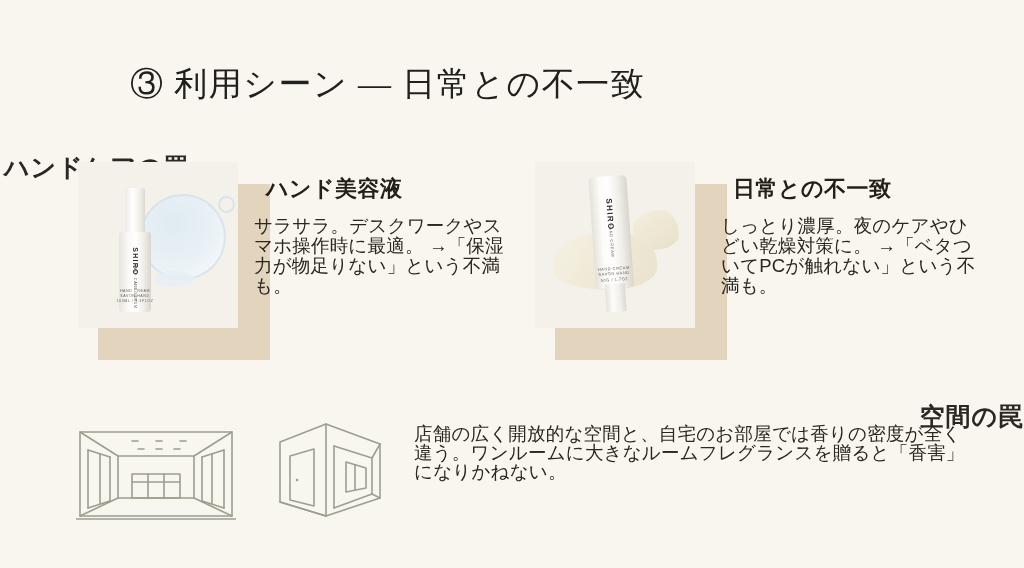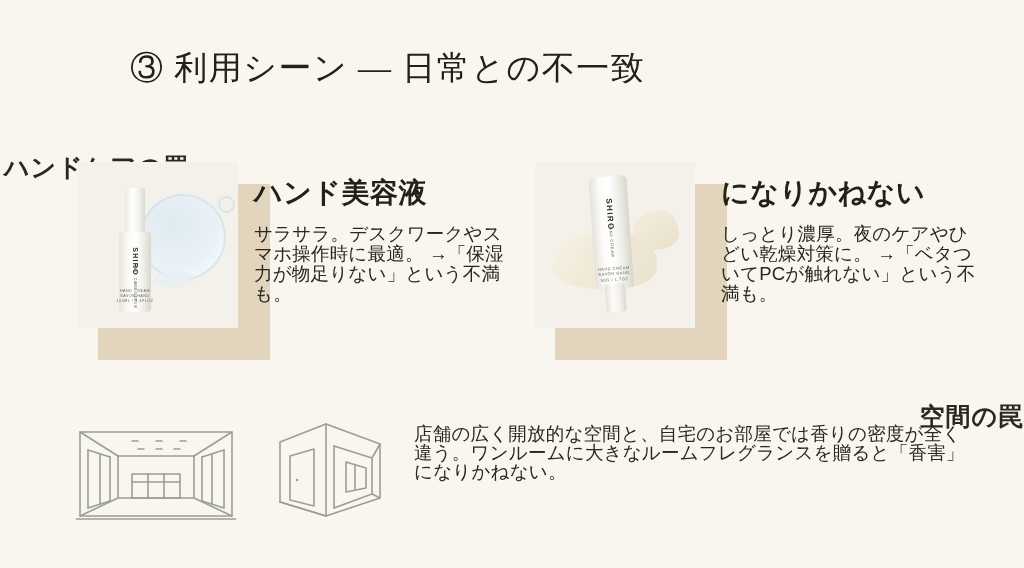--- a/index.html
+++ b/index.html
@@ -21,21 +21,21 @@
   .slide {
     position: absolute;
     inset: 0;
     background: #f8f6ee;
   }
 
   
   .slide-title {
     position: absolute;
     left: 130px;
-    top: 24px;
+    top: 40px;
     font-size: 33px;
     font-weight: 400;
     letter-spacing: 1.5px;
     color: #22201d;
     font-family: "Liberation Serif", "DejaVu Serif", serif;
     white-space: nowrap;
   }
 
   
   .section-heading {
@@ -272,25 +272,25 @@
 
   
   .product-text {
     position: absolute;
     top: 14px;
   }
   .product.left  .product-text { left: 176px; width: 252px; }
   .product.right .product-text { left: 186px; width: 255px; }
 
   .product-name {
-    font-size: 28px;
+    font-size: 22px;
     font-weight: 700;
     color: #242019;
     letter-spacing: .5px;
-    margin: 0 0 12px 0;
+    margin: 0 0 12px 12px;
     white-space: nowrap;
   }
   .product-desc {
     font-size: 18.5px;
     line-height: 20px;
     color: #2a2620;
     margin: 0;
     letter-spacing: .2px;
   }
 
@@ -371,21 +371,21 @@
               <div>HAND CREAM</div>
               <div>SAVON HAND</div>
               <div>50G / 1.7OZ</div>
             </div>
           </div>
           <div class="tube-neck"></div>
         </div>
       </div>
     </div>
     <div class="product-text">
-      <div class="product-name">になりかねない</div>
+      <div class="product-name">日常との不一致</div>
       <div class="product-desc">しっとり濃厚。夜のケアやひどい乾燥対策に。
 →「ベタついてPCが触れない」という不満も。</div>
     </div>
   </div>
 
   <h2 class="section-heading space">空間の罠</h2>
 
   <div class="space-icons">
 
     <svg class="icon-store" width="160" height="110" viewBox="0 0 160 110">

